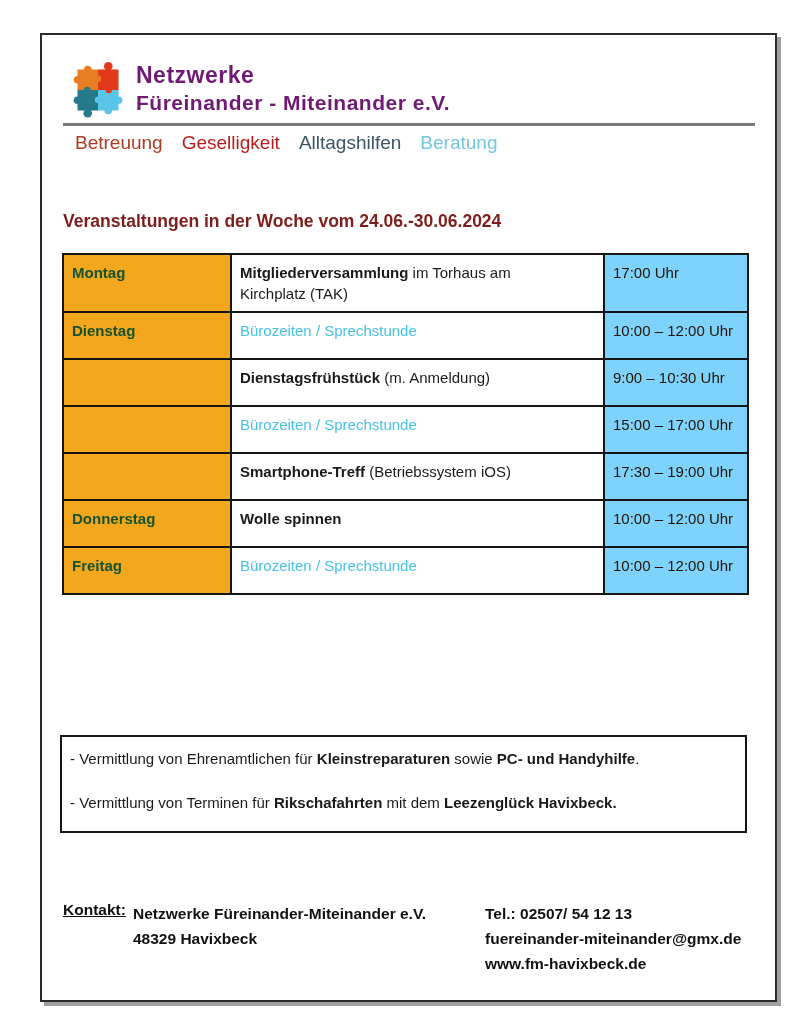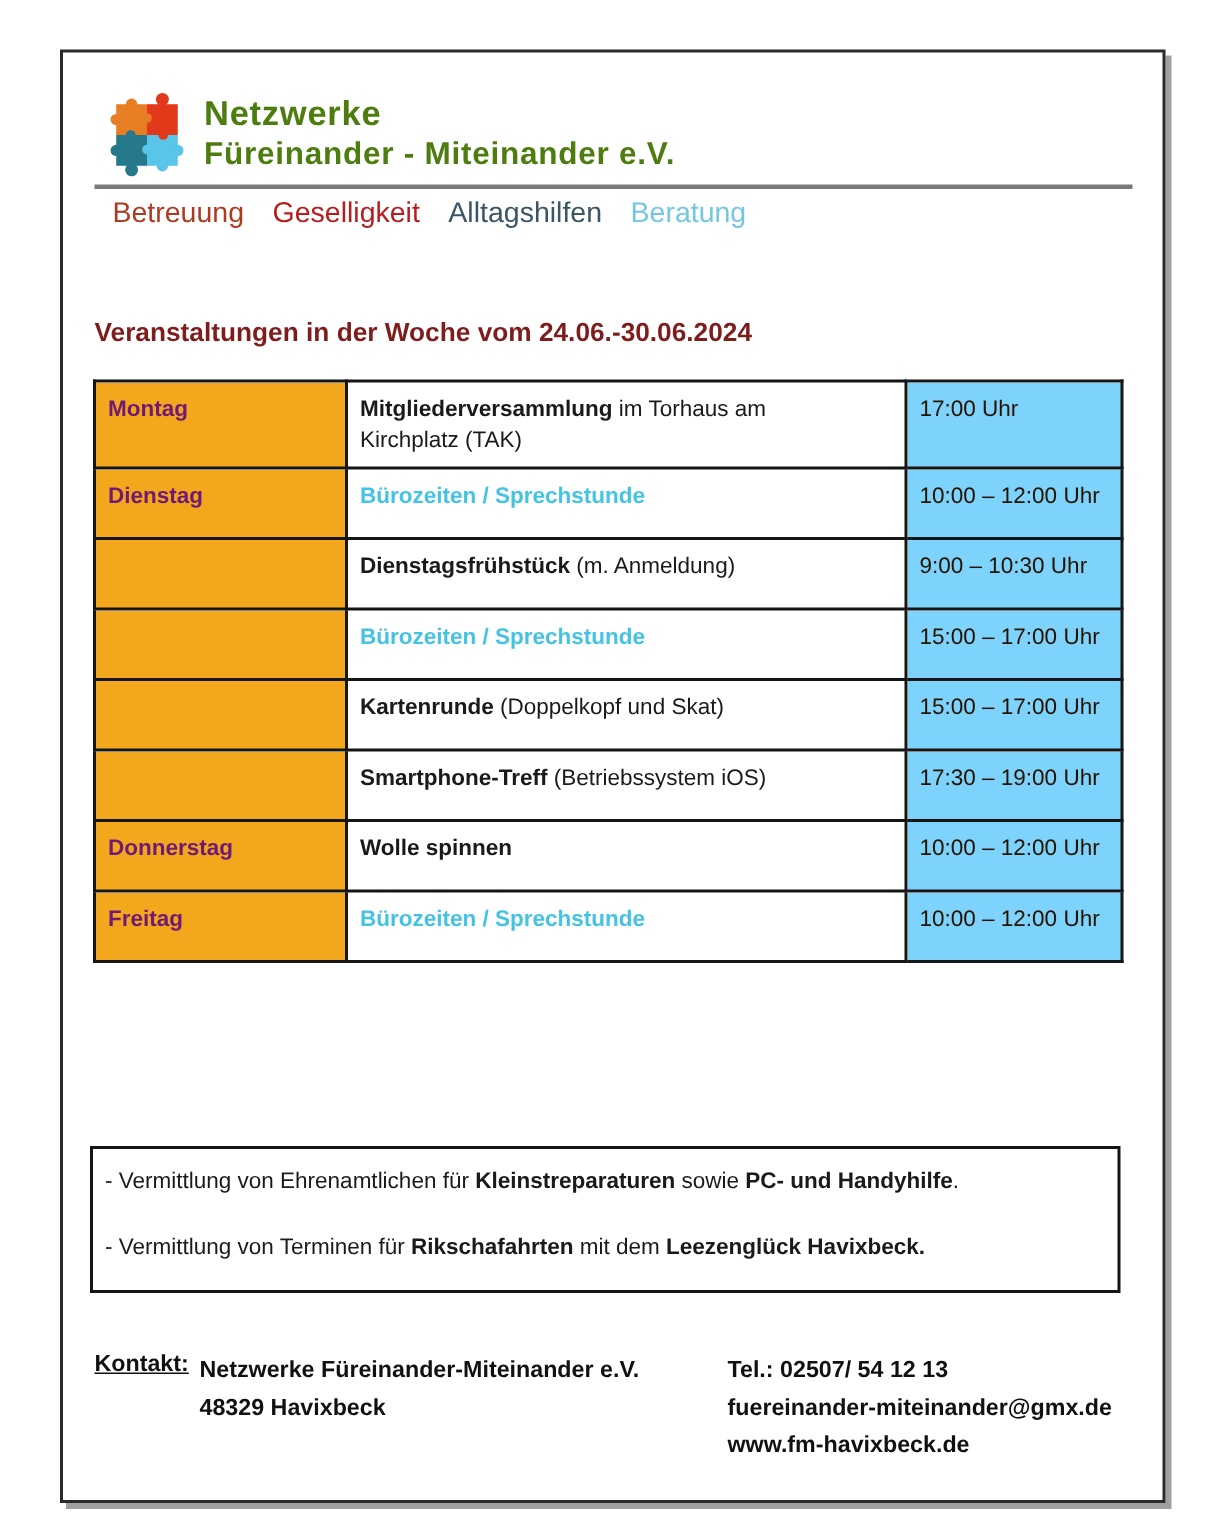--- a/index.html
+++ b/index.html
@@ -9,21 +9,21 @@
     color:#1a1a1a;
   }
   .page-frame{
     position:absolute;left:40px;top:33px;width:737px;height:969px;
     background:#ffffff;border:2px solid #2a2a2a;box-sizing:border-box;
     box-shadow:4px 4px 0 #9f9f9f;
   }
   
   .logo-row{position:absolute;left:29px;top:25px;display:flex;align-items:flex-start;}
   .puzzle{width:54px;height:60px;flex:0 0 auto;}
-  .brand-text{margin-left:11px;color:#4d7c0f;}
+  .brand-text{margin-left:11px;color:#701a75;}
   .brand-line1{font-size:23px;font-weight:700;line-height:30px;letter-spacing:.5px;}
   .brand-line2{font-size:21px;font-weight:700;line-height:26px;letter-spacing:.5px;}
   .header-rule{position:absolute;left:21px;top:88px;width:692px;height:3px;background:#7a7a7a;}
   .nav-row{position:absolute;left:33px;top:97px;display:flex;gap:19px;font-size:19px;}
   .nav-betreuung{color:#ae3b21;}
   .nav-geselligkeit{color:#b91c1c;}
   .nav-alltagshilfen{color:#3a5566;}
   .nav-beratung{color:#74c7e3;}
   
   .page-title{position:absolute;left:21px;top:176px;font-size:17.5px;font-weight:700;color:#7f1d1d;}
@@ -33,32 +33,32 @@
     border-collapse:collapse;table-layout:fixed;
   }
   .sched td{
     border:2px solid #151515;vertical-align:top;
     padding:7px 8px 4px 8px;font-size:15px;line-height:21px;
     overflow:hidden;
   }
   .col-day{width:168px;}
   .col-event{width:373px;}
   .col-time{width:144px;}
-  td.day-cell{background:#f3a71d;font-weight:700;color:#701a75;}
+  td.day-cell{background:#f3a71d;font-weight:700;color:#14532d;}
   td.event-cell{background:#ffffff;color:#1a1a1a;}
   td.time-cell{background:#7dd3fc;color:#241303;font-weight:400;}
   .ev-bold{font-weight:700;}
-  .ev-blue{color:#45c3e3;font-weight:700;text-align:right;}
+  .ev-blue{color:#45c3e3;font-weight:400;text-align:right;}
   tr.row-tall{height:58px;}
   tr.row-std{height:47px;}
   
   .info-box{
     position:absolute;left:18px;top:700px;width:687px;height:98px;
     border:2px solid #151515;box-sizing:border-box;
-    font-size:15px;color:#1a1a1a;margin-top:29px;
+    font-size:15px;color:#1a1a1a;
   }
   .info-line{position:absolute;left:8px;right:8px;line-height:20px;}
   .info-line1{top:12px;}
   .info-line2{top:56px;}
   .b{font-weight:700;}
   
   .contact{position:absolute;left:0;top:866px;width:100%;font-size:15.5px;font-weight:700;color:#111;}
   .contact-label{position:absolute;left:21px;top:0;text-decoration:underline;}
   .contact-addr{position:absolute;left:91px;top:0;line-height:25px;}
   .contact-right{position:absolute;left:443px;top:0;line-height:25px;}
@@ -125,25 +125,20 @@
         <td class="event-cell"><span class="ev-bold">Dienstagsfrühstück</span><span> (m. Anmeldung)</span></td>
         <td class="time-cell">9:00 – 10:30 Uhr</td>
       </tr>
       <tr class="row-std">
         <td class="day-cell"></td>
         <td class="event-cell"><span class="ev-blue">Bürozeiten / Sprechstunde</span><span></span></td>
         <td class="time-cell">15:00 – 17:00 Uhr</td>
       </tr>
       <tr class="row-std">
         <td class="day-cell"></td>
-        <td class="event-cell"><span class="ev-bold">Kartenrunde</span><span> (Doppelkopf und Skat)</span></td>
-        <td class="time-cell">15:00 – 17:00 Uhr</td>
-      </tr>
-      <tr class="row-std">
-        <td class="day-cell"></td>
         <td class="event-cell"><span class="ev-bold">Smartphone-Treff</span><span> (Betriebssystem iOS)</span></td>
         <td class="time-cell">17:30 – 19:00 Uhr</td>
       </tr>
       <tr class="row-std">
         <td class="day-cell">Donnerstag</td>
         <td class="event-cell"><span class="ev-bold">Wolle spinnen</span><span></span></td>
         <td class="time-cell">10:00 – 12:00 Uhr</td>
       </tr>
       <tr class="row-std">
         <td class="day-cell">Freitag</td>

